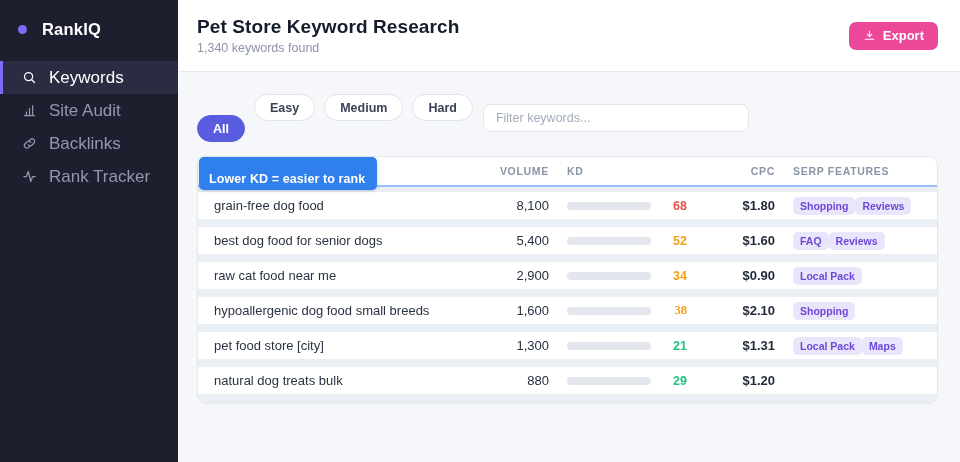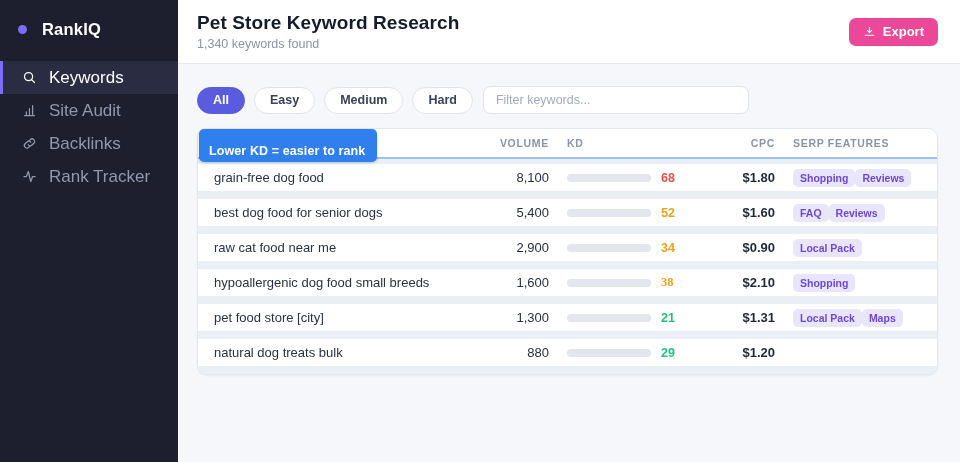--- a/index.html
+++ b/index.html
@@ -30,21 +30,21 @@
   .nav-item .nav-ic { width:16px; height:16px; display:flex; align-items:center; justify-content:center; }
   .nav-item .nav-ic svg { width:15px; height:15px; stroke:currentColor; fill:none; stroke-width:2; stroke-linecap:round; stroke-linejoin:round; }
   .nav-item.active {
     background:#2a2c42; color:#ffffff;
     border-left-color:#7c6cf7;
   }
 
   
   .main { flex:1; display:flex; flex-direction:column; min-width:0; }
   .topbar {
-    background:#ffffff; height:64px;
+    background:#ffffff; height:72px;
     border-bottom:1px solid #e8eaf0;
     display:flex; align-items:center; justify-content:space-between;
     padding:0 22px 0 19px;
   }
   .page-title { font-size:19px; font-weight:bold; color:#141c2b; letter-spacing:.1px; }
   .page-subtitle { font-size:12.5px; color:#8b93a5; margin-top:3px; }
   .export-btn {
     background:#ec4899; color:#ffffff; border:none; cursor:pointer;
     font-family:inherit; font-size:13px; font-weight:600;
     height:28px; padding:0 14px; border-radius:7px;
@@ -54,21 +54,21 @@
 
   .content { padding:22px 22px 0 19px; flex:1; }
 
   
   .filter-row { display:flex; align-items:center; gap:9px; margin-bottom:14px; }
   .chip {
     border:1px solid #dfe3ea; background:#ffffff; cursor:pointer;
     font-family:inherit; font-size:12.5px; font-weight:600; color:#3a4356;
     height:27px; padding:0 15px; border-radius:14px;
   }
-  .chip.active { background:#5a5ce0; border-color:#5a5ce0; color:#ffffff; }
+  .chip.active { background:#5a5ce0; border-color:#5a5ce0; color:#ffffff;margin-top:21px; }
   .filter-input {
     width:266px; height:28px; margin-left:1px;
     border:1px solid #e0e4ec; border-radius:8px; background:#ffffff;
     font-family:inherit; font-size:12.5px; color:#3a4356; padding:0 12px; outline:none;
   }
   .filter-input::placeholder { color:#a3abbb; }
 
   
   .table-wrap { position:relative; }
   .kd-tooltip {
@@ -98,21 +98,21 @@
   }
   .th { font-size:10.5px; font-weight:bold; color:#8a94a6; letter-spacing:.7px; }
   .th.volume, .th.cpc { text-align:right; }
   .tbody { background:#eaeef5; padding:5px 0 8px 0; display:flex; flex-direction:column; gap:8px; }
   .trow { background:#ffffff; min-height:27px; }
   .td-keyword { font-size:13px; color:#2a3342; white-space:nowrap; overflow:hidden; }
   .td-volume { font-size:13px; color:#27303f; text-align:right; font-weight:500; }
   .td-kd { display:flex; align-items:center; gap:10px; }
   .kd-track { width:84px; height:8px; border-radius:4px; background:#e3e6ec; overflow:hidden; flex:0 0 84px; }
   .kd-fill { height:100%; border-radius:4px; }
-  .kd-num { flex:1; font-size:12.5px; font-weight:bold; }
+  .kd-num { flex:1; text-align:right; font-size:12.5px; font-weight:bold; }
   .td-cpc { font-size:13px; font-weight:600; color:#1f2937; text-align:right; }
   .td-serp { display:flex; }
   .serp-badge {
     background:#e9e5fb; color:#6d48d7;
     font-size:10.5px; font-weight:600;
     padding:3px 7px; border-radius:5px; white-space:nowrap;
   }
 </style>
 </head>
 <body>

